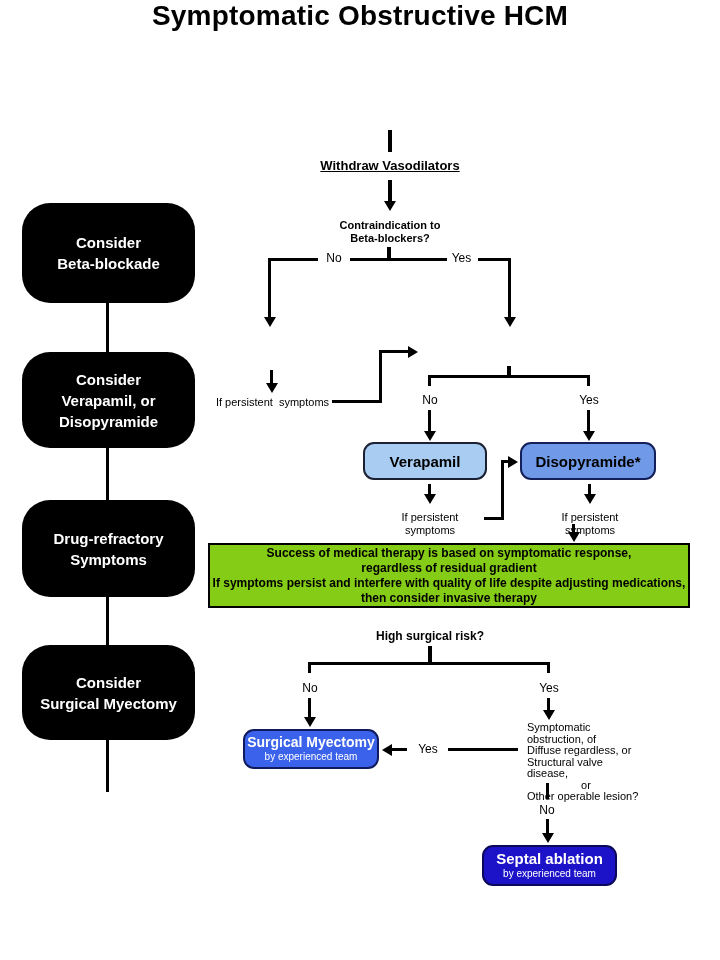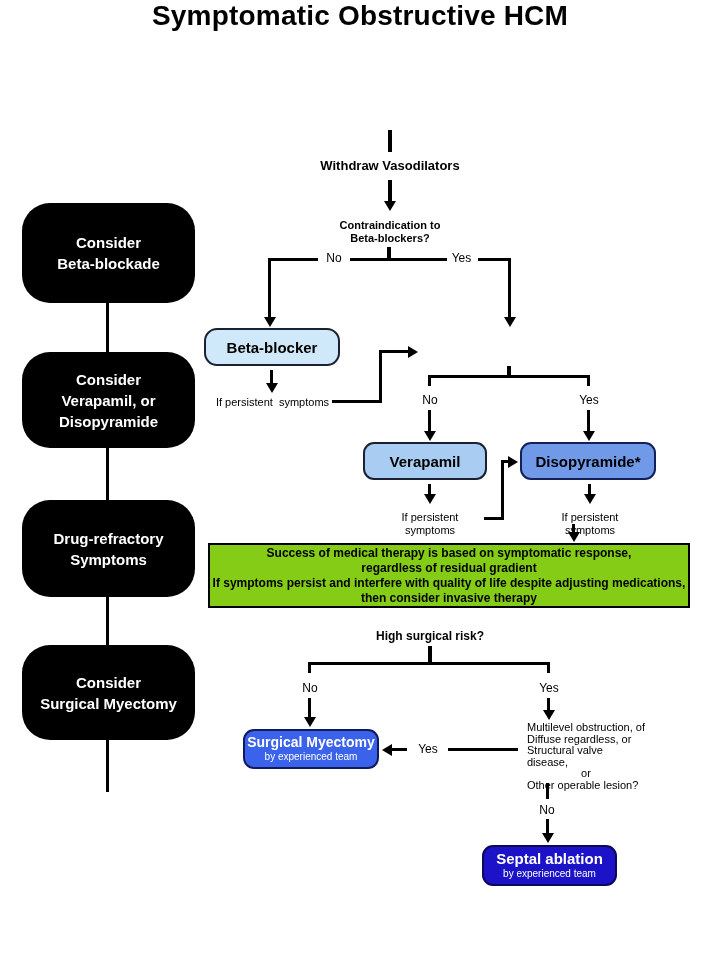--- a/index.html
+++ b/index.html
@@ -30,40 +30,37 @@
   .mlines .ctr{text-align:center;}
 </style>
 </head>
 <body>
 
 <div id="canvas">
 
   <div class="title">Symptomatic Obstructive HCM</div>
 
   <div class="stub" style="left:388px;top:130px;height:22px;"></div>
-  <div class="lbl lbl-b lbl-c" style="left:290px;top:159px;width:200px;font-size:13px;">Withdraw Vasodilators</div>
+  <div class="lbl lbl-b lbl-c" style="left:290px;top:159px;width:200px;font-size:13px;text-decoration:underline;">Withdraw Vasodilators</div>
   <div class="stub" style="left:388px;top:180px;height:21px;"></div>
   <div class="arr-d" style="left:384px;top:201px;"></div>
 
   <div class="lbl lbl-c pre" style="left:320px;top:219px;width:140px;font-weight:bold;">Contraindication to
 Beta-blockers?</div>
   <div class="stub" style="left:387px;top:247px;height:11px;"></div>
   <div class="hline" style="left:270px;top:258px;width:48px;"></div>
   <div class="yn" style="left:318px;top:251px;width:32px;">No</div>
   <div class="hline" style="left:350px;top:258px;width:97px;"></div>
   <div class="yn" style="left:445px;top:251px;width:33px;">Yes</div>
   <div class="hline" style="left:478px;top:258px;width:33px;"></div>
   <div class="vline" style="left:268px;top:258px;height:61px;"></div>
   <div class="arr-d" style="left:264px;top:317px;"></div>
   <div class="vline" style="left:508px;top:258px;height:61px;"></div>
   <div class="arr-d" style="left:504px;top:317px;"></div>
 
-  <div class="node" style="left:204px;top:328px;width:136px;height:38px;background:#cfe8fa;border-radius:13px;">
-    <span>Beta-blocker</span>
-  </div>
   <div class="vline" style="left:270px;top:370px;height:15px;"></div>
   <div class="arr-d" style="left:266px;top:383px;"></div>
   <div class="lbl lbl-c pre" style="left:210px;top:396px;width:125px;">If persistent  symptoms</div>
 
   <div class="hline" style="left:332px;top:400px;width:50px;"></div>
   <div class="vline" style="left:379px;top:350px;height:53px;"></div>
   <div class="hline" style="left:379px;top:350px;width:30px;"></div>
   <div class="arr-r" style="left:408px;top:346px;"></div>
 
   <div class="stub" style="left:507px;top:366px;height:9px;"></div>
@@ -120,21 +117,21 @@
     <span style="font-size:14px;line-height:15px;">Surgical Myectomy</span>
     <span class="sub">by experienced team</span>
   </div>
 
   <div class="arr-l" style="left:382px;top:744px;"></div>
   <div class="hline" style="left:391px;top:748px;width:16px;"></div>
   <div class="yn" style="left:410px;top:742px;width:36px;">Yes</div>
   <div class="hline" style="left:448px;top:748px;width:70px;"></div>
 
   <div class="mlines" style="left:527px;top:722px;width:118px;">
-    <div>Multilevel obstruction, of</div>
+    <div>Symptomatic obstruction, of</div>
     <div>Diffuse regardless, or</div>
     <div>Structural valve disease,</div>
     <div class="ctr">or</div>
     <div>Other operable lesion?</div>
   </div>
   <div class="vline" style="left:546px;top:783px;height:16px;"></div>
   <div class="yn" style="left:532px;top:803px;width:30px;">No</div>
   <div class="vline" style="left:546px;top:819px;height:16px;"></div>
   <div class="arr-d" style="left:542px;top:833px;"></div>
 

